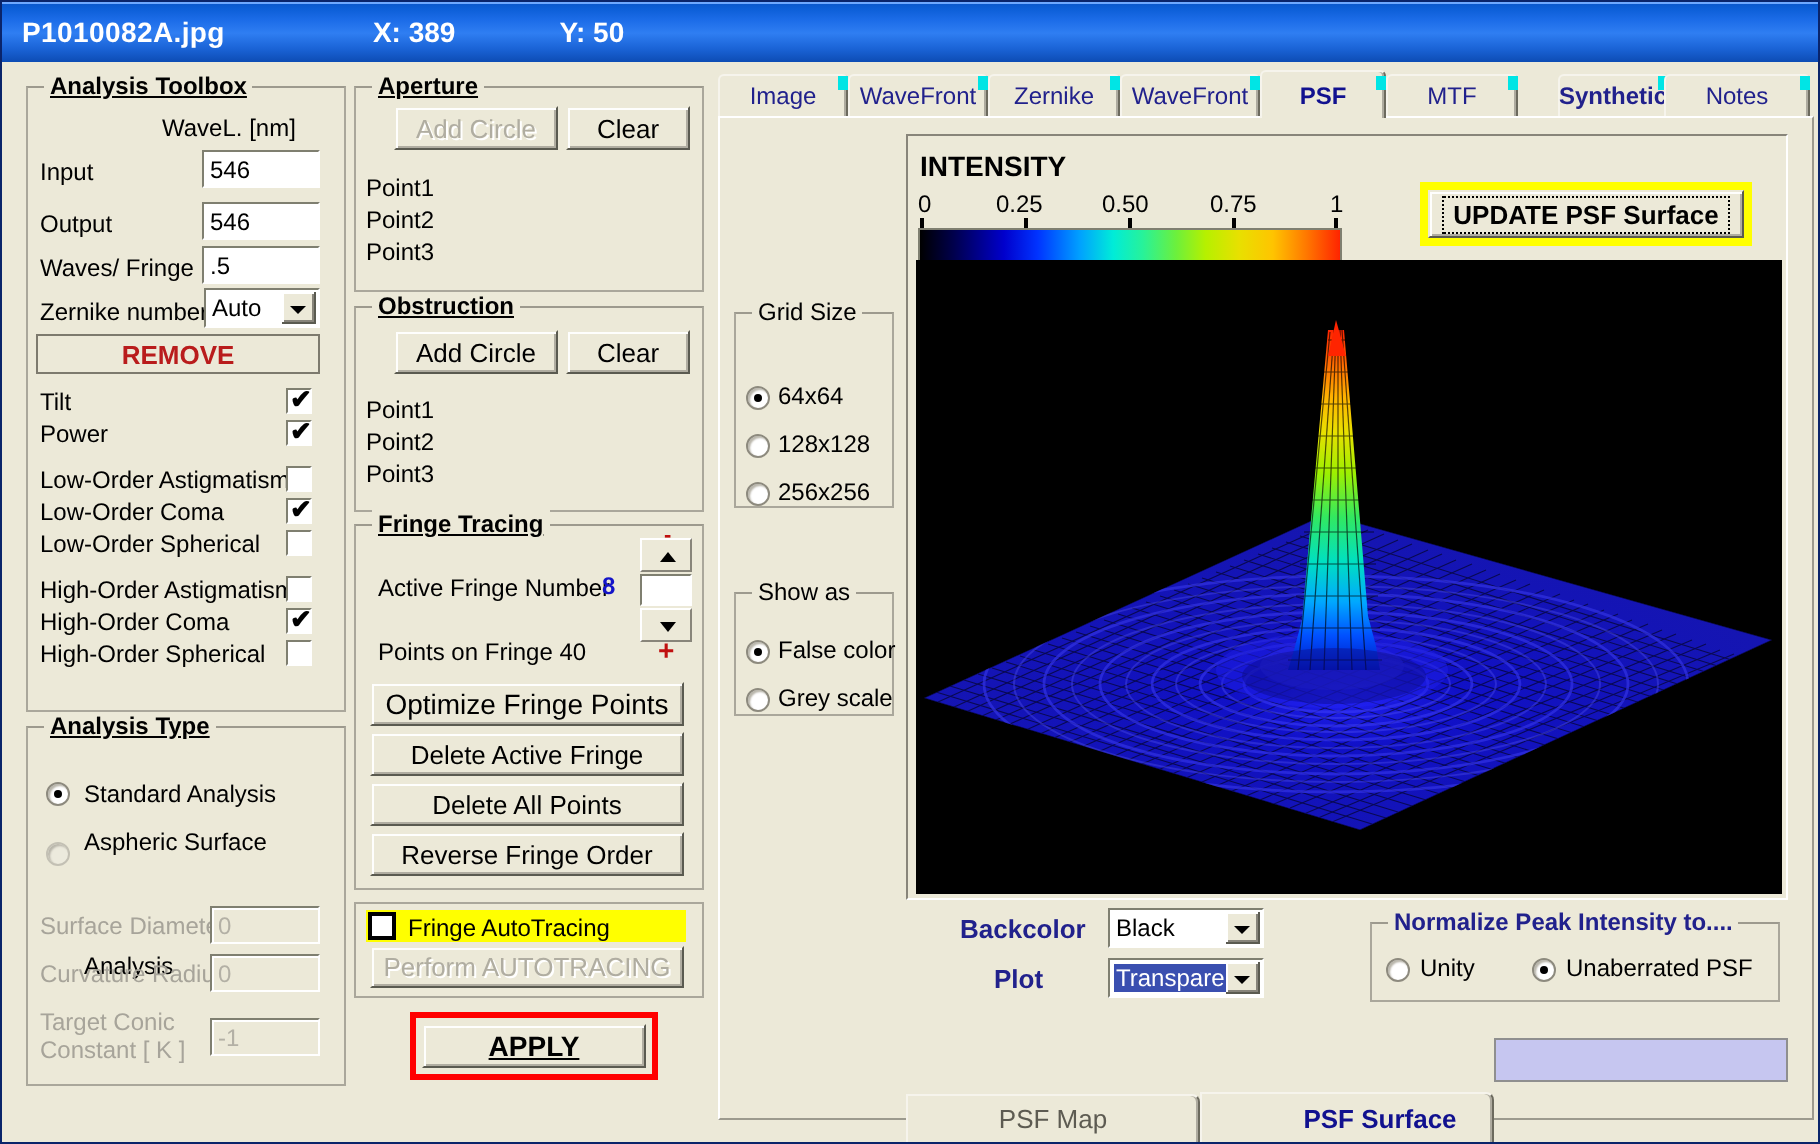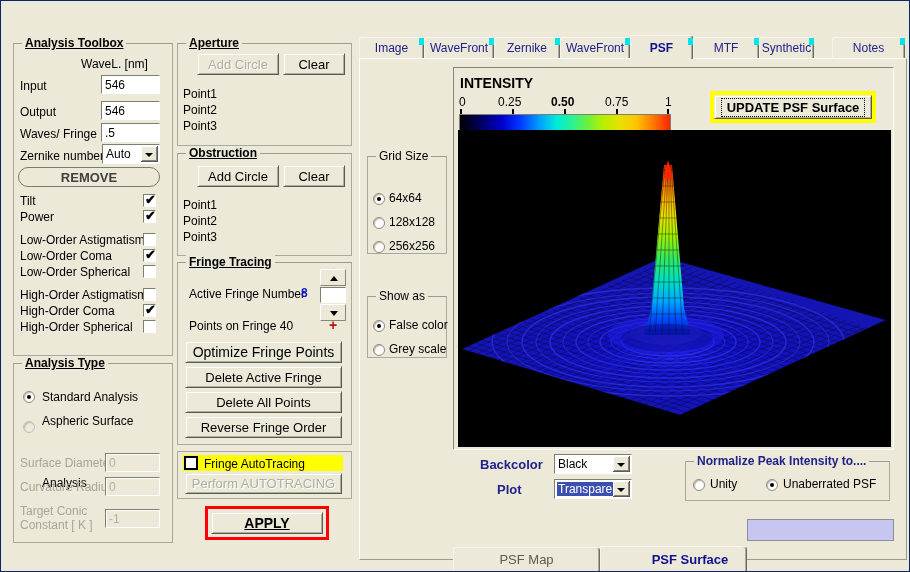--- a/index.html
+++ b/index.html
@@ -119,20 +119,25 @@
   .raised{position:absolute;box-sizing:border-box;
      border:1px solid #fff;border-right-color:#88857a;border-bottom-color:#88857a;}
   .sunken{position:absolute;box-sizing:border-box;
      border:1px solid #88857a;border-right-color:#fff;border-bottom-color:#fff;}
 </style>
 </head>
 <body>
 
 <div id="app">
 
+  <div id="titlebar">
+    <span class="t-file">P1010082A.jpg</span>
+    <span class="t-x">X: 389</span>
+    <span class="t-y">Y: 50</span>
+  </div>
 
   <div class="gbox" style="left:12px;top:42px;width:160px;height:313px;">
     <span class="legend bold">Analysis Toolbox</span>
   </div>
   <div class="lbl" style="left:80px;top:56px;">WaveL. [nm]</div>
 
   <div class="lbl" style="left:19px;top:78px;">Input</div>
   <div class="tbox" style="left:100px;top:74px;width:59px;height:19px;">546</div>
 
   <div class="lbl" style="left:19px;top:104px;">Output</div>
@@ -140,21 +145,21 @@
 
   <div class="lbl" style="left:19px;top:126px;">Waves/ Fringe</div>
   <div class="tbox" style="left:100px;top:122px;width:59px;height:19px;">.5</div>
 
   <div class="lbl" style="left:19px;top:148px;">Zernike number</div>
   <div class="combo" style="left:101px;top:143px;width:58px;height:20px;">
     <span class="val">Auto</span>
     <span class="arrowbtn"></span>
   </div>
 
-  <div class="btn thin" style="left:17px;top:166px;width:142px;height:20px;color:#404040;font-weight:bold;font-size:13px;border-radius:10px;">REMOVE</div>
+  <div class="btn thin" style="left:17px;top:166px;width:142px;height:20px;color:#b91c1c;font-weight:bold;font-size:13px;">REMOVE</div>
 
   <div class="lbl" style="left:19px;top:193px;">Tilt</div>
   <div class="cb" style="left:142px;top:193px;">
       <span class="mark">✔</span>
     </div>
 
   <div class="lbl" style="left:19px;top:209px;">Power</div>
   <div class="cb" style="left:142px;top:209px;">
       <span class="mark">✔</span>
     </div>
@@ -274,21 +279,21 @@
         <span class="cyan"></span>
       </div>
     <div class="tab active" style="left:271px;top:-2px;width:63px;height:24px;">
       <span>PSF</span>
         <span class="cyan" style="top:2px;"></span>
       </div>
     <div class="tab" style="left:334px;top:0;width:66px;">
       <span>MTF</span>
         <span class="cyan"></span>
       </div>
-    <div class="tab" style="left:400px;top:0;width:55px;">
+    <div class="tab" style="left:420px;top:0;width:55px;font-weight:bold;">
       <span>Synthetic</span>
         <span class="cyan"></span>
       </div>
     <div class="tab" style="left:473px;top:0;width:73px;">
       <span>Notes</span>
         <span class="cyan"></span>
       </div>
   </div>
 
   <div style="position:absolute;left:358px;top:57px;width:548px;height:502px;border:1px solid #9c9a8e;border-top-color:#fff;border-left-color:#fff;box-sizing:border-box;background:#ece9d8;"></div>
@@ -313,21 +318,21 @@
     </div>
   <div class="lbl" style="left:388px;top:317px;">False color</div>
   <div class="rd" style="left:372px;top:343px;"></div>
   <div class="lbl" style="left:388px;top:341px;">Grey scale</div>
 
   <div class="sunken" style="left:452px;top:66px;width:441px;height:383px;background:#ece9d8;"></div>
 
   <div style="position:absolute;left:459px;top:74px;font-size:14px;font-weight:bold;color:#000;">INTENSITY</div>
   <div class="ticklbl" style="left:458px;top:94px;">0</div>
   <div class="ticklbl" style="left:497px;top:94px;">0.25</div>
-  <div class="ticklbl" style="left:550px;top:94px;font-weight:bold;">0.50</div>
+  <div class="ticklbl" style="left:550px;top:94px;">0.50</div>
   <div class="ticklbl" style="left:604px;top:94px;">0.75</div>
   <div class="ticklbl" style="left:664px;top:94px;">1</div>
   <div class="tickmark" style="left:459px;top:108px;"></div>
   <div class="tickmark" style="left:511px;top:108px;"></div>
   <div class="tickmark" style="left:563px;top:108px;"></div>
   <div class="tickmark" style="left:615px;top:108px;"></div>
   <div class="tickmark" style="left:666px;top:108px;"></div>
   <div id="cbar" style="left:458px;top:113px;width:212px;"></div>
 
   <div id="yellowframe" style="left:709px;top:90px;width:166px;height:32px;"></div>

